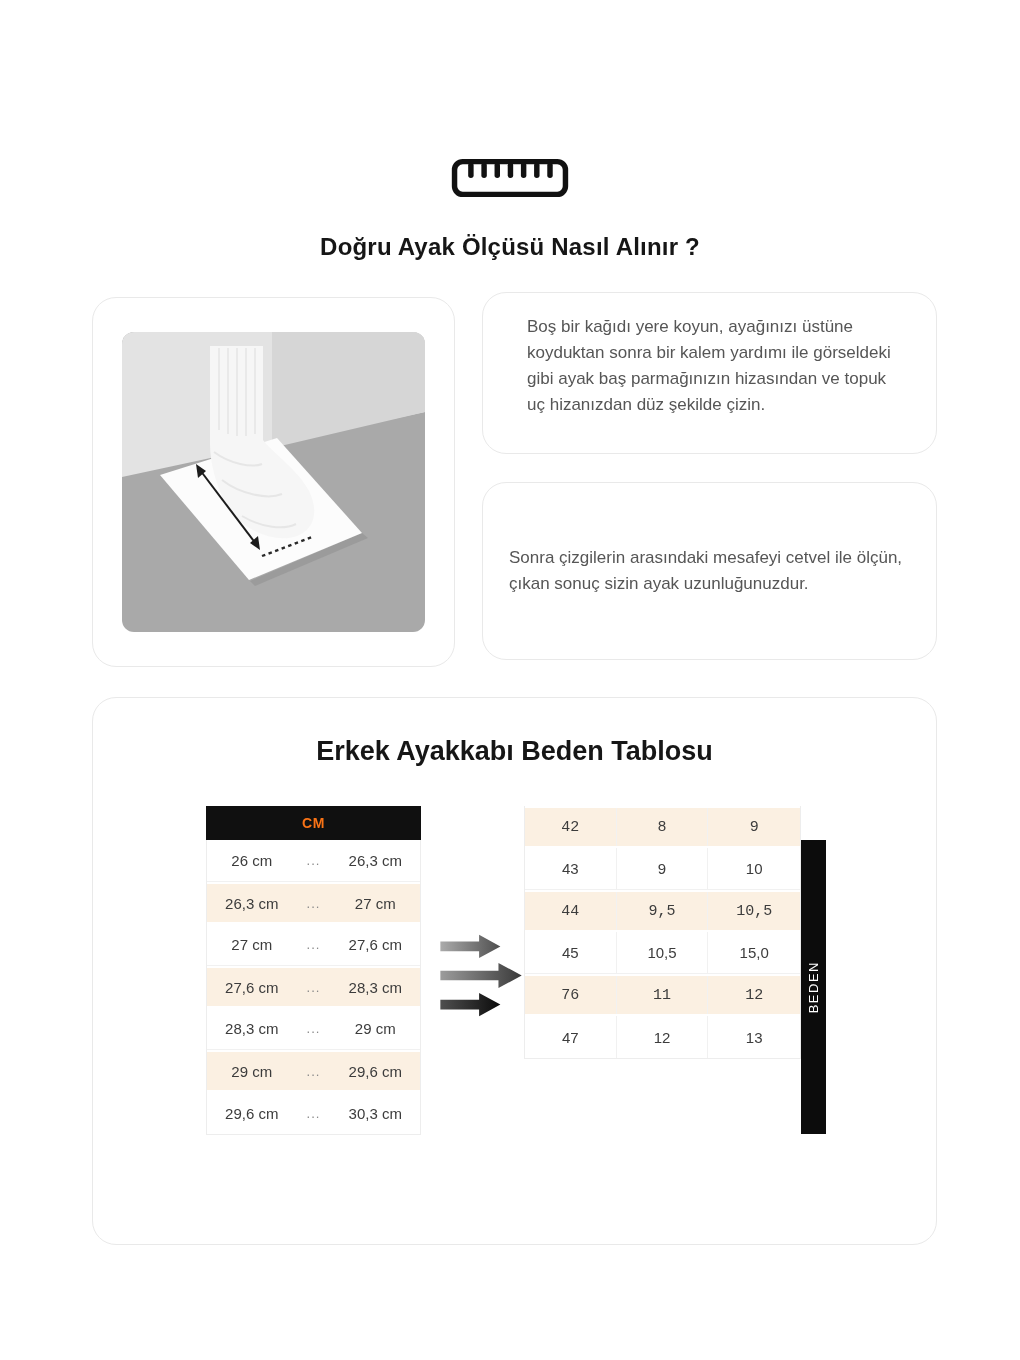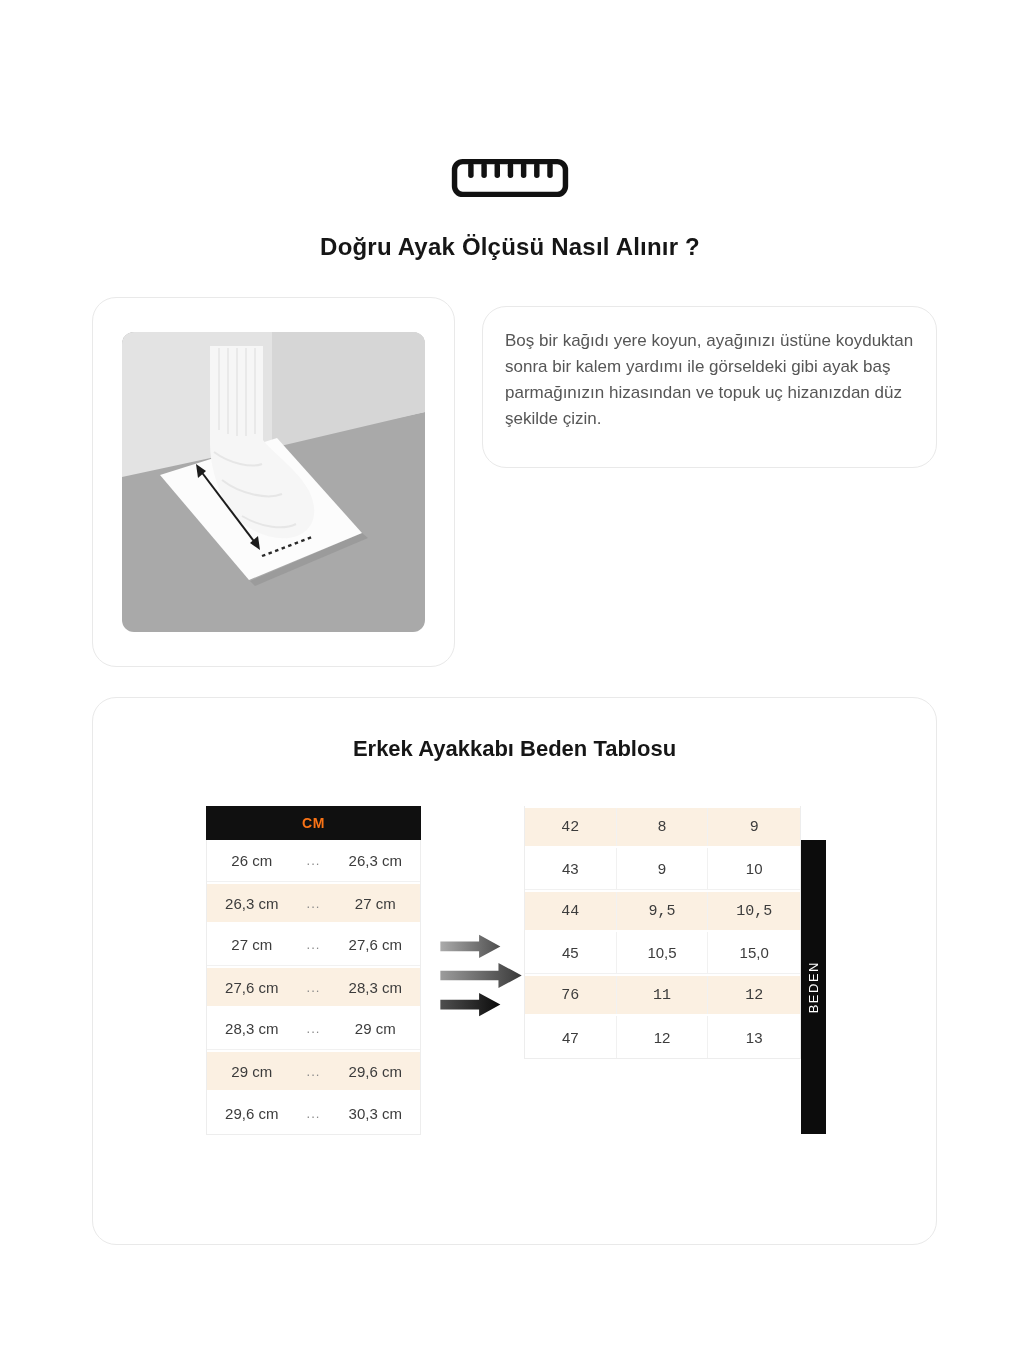--- a/index.html
+++ b/index.html
@@ -12,30 +12,30 @@
   .page-title { position:absolute; top:221px; left:0; width:100%; text-align:center;
                 font-size:24px; font-weight:700; color:#161616; letter-spacing:.2px; }
 
   
   .card { background:#fff; border:1.5px solid #e9e9e9; border-radius:24px; }
 
   .photo-card  { position:absolute; left:92px;  top:285px; width:363px; height:370px; }
   .photo-frame { position:absolute; left:29px; top:34px; width:303px; height:300px;
                  border-radius:12px; overflow:hidden; }
 
-  .text-card-1 { position:absolute; left:482px; top:294px; width:455px; height:162px;
-                 padding:21px 22px; }
+  .text-card-1 { position:absolute; left:482px; top:280px; width:455px; height:162px;
+                 padding:21px 44px; }
   .text-card-2 { position:absolute; left:482px; top:470px; width:455px; height:178px;
                  padding:0 26px; display:flex; align-items:center; }
   .instruction { font-size:17px; line-height:1.53; color:#565656; }
 
   
   .size-card { position:absolute; left:92px; top:685px; width:845px; height:548px; }
   .size-title { position:absolute; top:38px; left:0; width:100%; text-align:center;
-                font-size:22px; font-weight:700; color:#161616; }
+                font-size:27px; font-weight:700; color:#161616; }
 
   .thead { background:#101010; color:#f97316; height:34px; display:flex;
            align-items:center; justify-content:center; font-size:14px; }
 
   
   .cm-table { position:absolute; left:113px; top:108px; width:215px; }
   .cm-table .thead { font-weight:600; letter-spacing:.5px; }
   .cm-body { border:1px solid #ededed; border-top:none; }
   .cm-row { display:flex; align-items:center; height:42px; font-size:15px; color:#3c3c3c;
             border-bottom:1px solid #f1f1f1; background:#fff; }
@@ -120,20 +120,23 @@
         <polygon points="74,132 84,139 76,146" fill="#1c1c1c"></polygon>
         <polygon points="138,218 128,211 136,204" fill="#1c1c1c"></polygon>
 
         <line x1="140" y1="224" x2="190" y2="205" stroke="#2a2a2a" stroke-width="2.4" stroke-dasharray="3.5,3.5"></line>
       </svg>
     </div>
   </div>
 
   <div class="card text-card-1">
     <p class="instruction">Boş bir kağıdı yere koyun, ayağınızı üstüne koyduktan sonra bir kalem yardımı ile görseldeki gibi ayak baş parmağınızın hizasından ve topuk uç hizanızdan düz şekilde çizin.</p>
+  </div>
+  <div class="card text-card-2">
+    <p class="instruction">Sonra çizgilerin arasındaki mesafeyi cetvel ile ölçün, çıkan sonuç sizin ayak uzunluğunuzdur.</p>
   </div>
 
   <div class="card size-card">
     <h2 class="size-title">Erkek Ayakkabı Beden Tablosu</h2>
 
     <div class="cm-table">
       <div class="thead">CM</div>
       <div class="cm-body">
           <div class="cm-row">
             <span class="from">26 cm</span>

